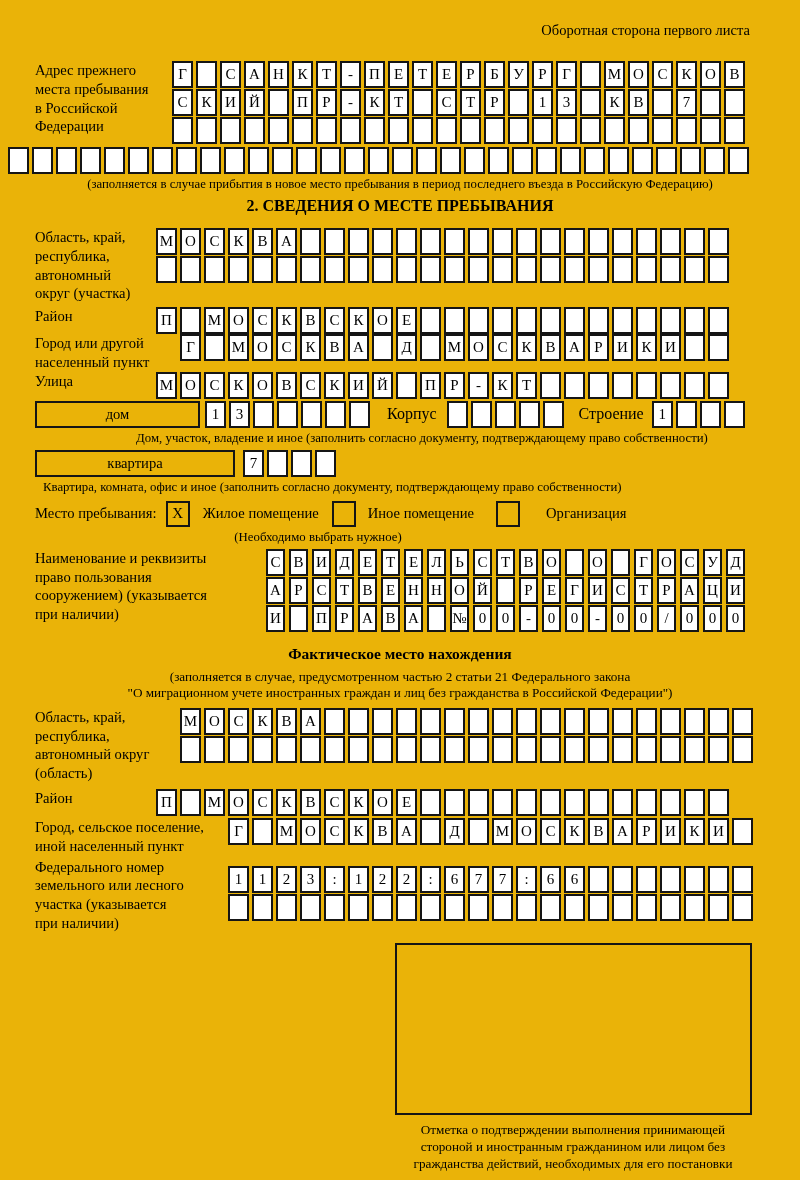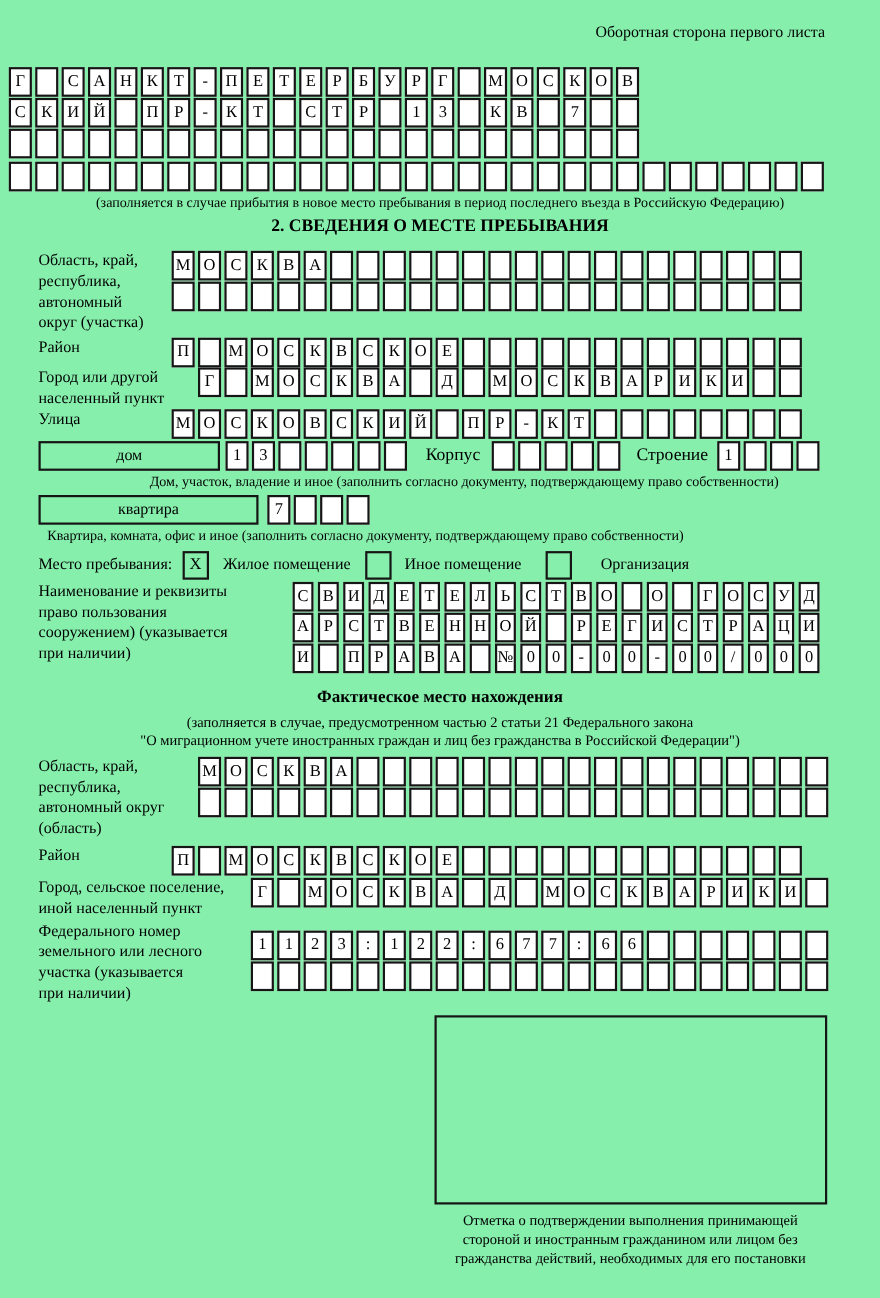--- a/index.html
+++ b/index.html
@@ -1,18 +1,18 @@
 <!DOCTYPE html>
 <html><head>
 <meta charset="utf-8">
 <style>
   html,body{margin:0;padding:0;background:#fff;}
   .page{
     width:800px;height:1180px;box-sizing:border-box;
-    padding:8px;background:#86efac;color:#000;
+    padding:8px;background:#eab308;color:#000;
     font-family:"Liberation Serif", "DejaVu Serif", serif;
     position:relative;overflow:hidden;
   }
   .top-note{text-align:right;font-size:14.5px;margin:14px 42px 22px 0;}
   .flexline{display:flex;align-items:flex-start;}
   .lbl{font-size:14.6px;line-height:18.8px;padding-left:27px;box-sizing:border-box;flex:none;}
   .w164{width:164px}.w148{width:148px}.w172{width:172px}.w220{width:220px}.w258{width:258px}
   .rows .cellrow{margin-bottom:1px;}
   .cellrow{display:flex;flex:none;}
   .cell{
@@ -42,20 +42,26 @@
   .pt8{padding-top:8px}
 </style>
 </head>
 <body>
 
 <div class="page">
 
   <div class="top-note">Оборотная сторона первого листа</div>
 
   <div class="flexline">
+    <div class="lbl w164">
+        <div>Адрес прежнего</div>
+        <div>места пребывания</div>
+        <div>в Российской</div>
+        <div>Федерации</div>
+      </div>
     <div class="rows">
       <div class="cellrow">
           <div class="cell">Г</div>
           <div class="cell"></div>
           <div class="cell">С</div>
           <div class="cell">А</div>
           <div class="cell">Н</div>
           <div class="cell">К</div>
           <div class="cell">Т</div>
           <div class="cell">-</div>
@@ -364,20 +370,21 @@
 
   <div class="stayline">
     <span style="margin-right:9px">Место пребывания:</span>
     <span class="chk" style="margin-right:13px">X</span>
     <span style="margin-right:13px">Жилое помещение</span>
     <span class="chk" style="margin-right:12px"></span>
     <span style="margin-right:22px">Иное помещение</span>
     <span class="chk" style="margin-right:26px"></span>
     <span>Организация</span>
   </div>
+  <div class="caption" style="width:620px">(Необходимо выбрать нужное)</div>
 
   <div class="flexline mt2">
     <div class="lbl w258">
         <div>Наименование и реквизиты</div>
         <div>право пользования</div>
         <div>сооружением) (указывается</div>
         <div>при наличии)</div>
       </div>
     <div class="rows sm">
       <div class="cellrow">

